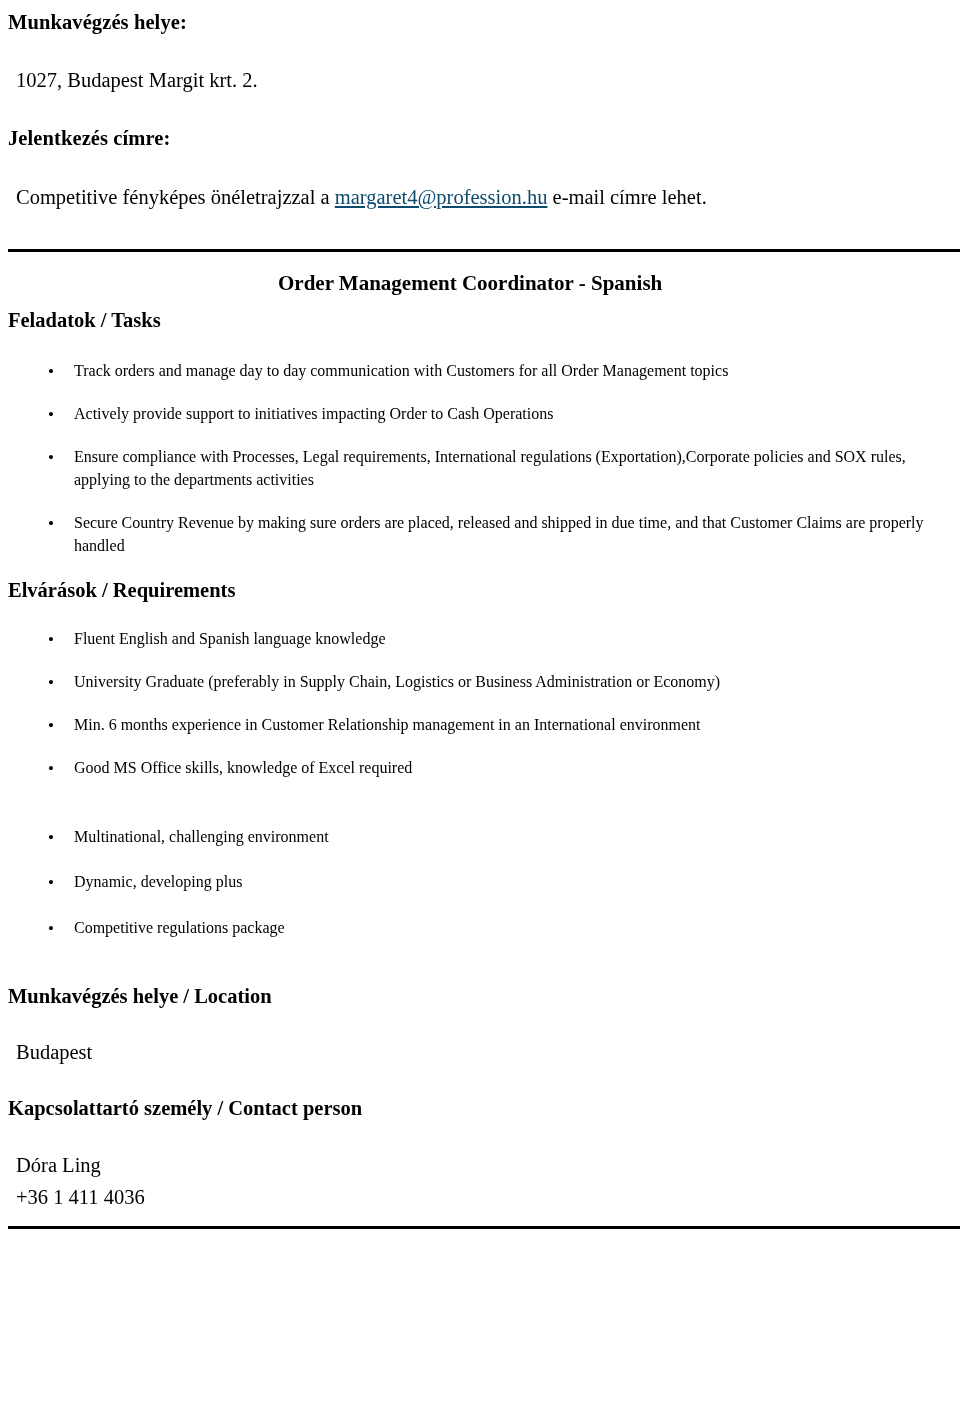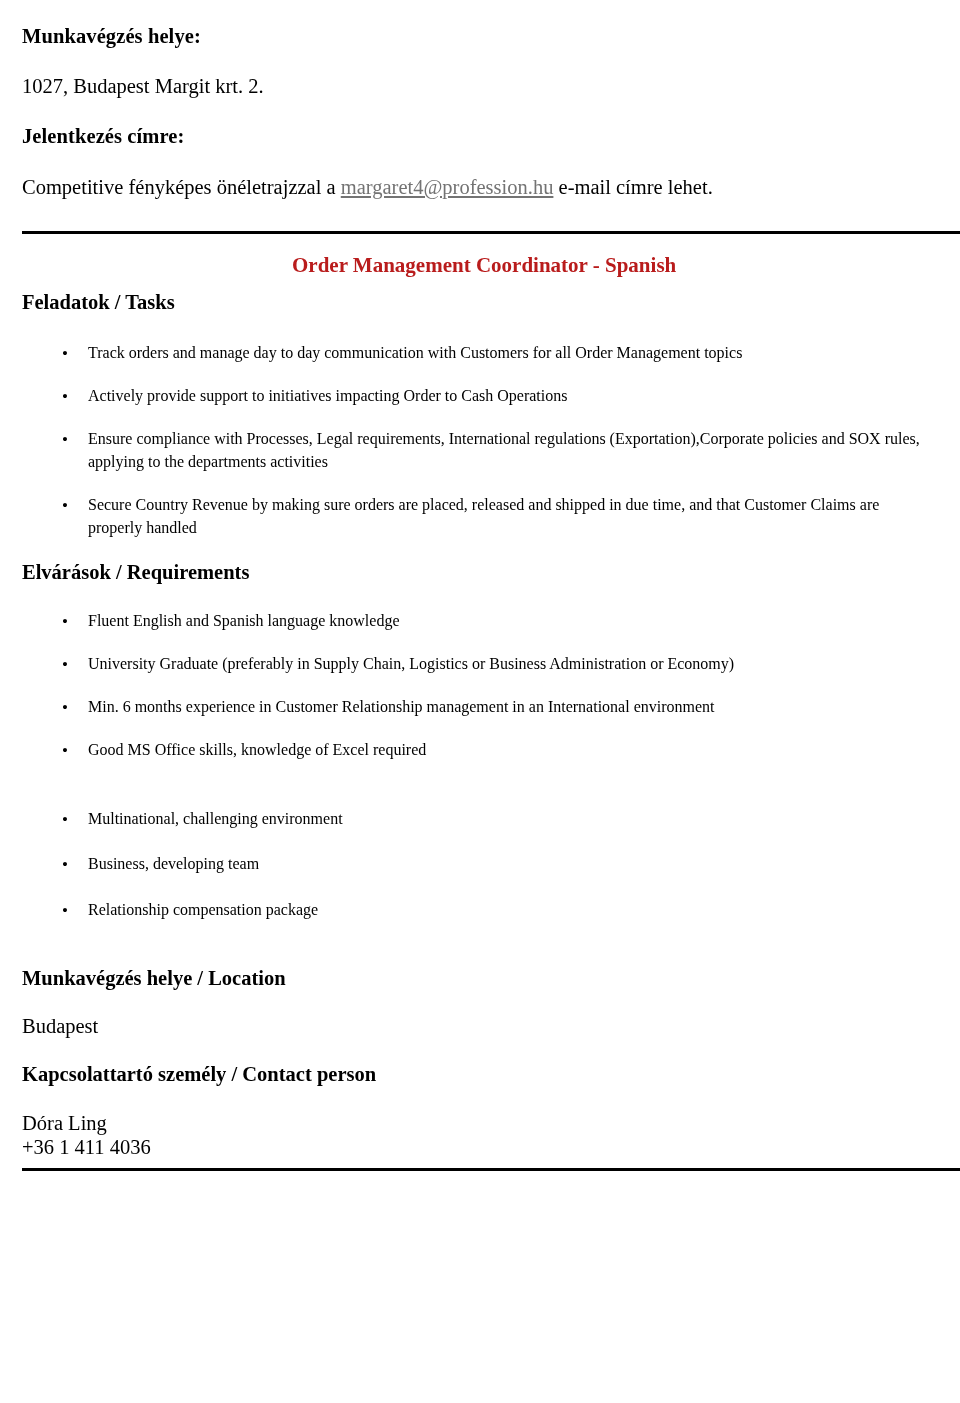--- a/index.html
+++ b/index.html
@@ -11,60 +11,60 @@
     width: 960px;
     height: 1403px;
     font-family: "Liberation Serif", "DejaVu Serif", serif;
     color: #000000;
     overflow: hidden;
   }
   .page {
     position: relative;
     width: 960px;
     height: 1403px;
-    padding: 18px;
+    padding: 4px;
     box-sizing: border-box;
   }
   .inner {
     padding: 6px 8px 0 4px;
   }
 
   
   .h-bold {
     font-weight: bold;
     font-size: 20.5px;
     line-height: 1.18;
     margin: 0;
     letter-spacing: 0.1px;
   }
   .p-plain {
     font-weight: normal;
     font-size: 20.5px;
     line-height: 1.18;
-    margin: 0;
+    margin: 8px;
   }
   .spacer-lg { height: 26px; }
 
   .email-link {
-    color: #737373;
+    color: #0c4a6e;
     text-decoration: underline;
   }
 
   
   .rule {
     border: 0;
     border-top: 3px solid #000000;
     margin: 0;
     width: 956px;
     height: 0;
   }
 
   
   .job-title {
-    color: #b91c1c;
+    color: #000000;
     font-weight: bold;
     font-size: 21px;
     margin: 0;
     padding-left: 270px;
     line-height: 1.2;
   }
 
   
   ul.bullets {
     list-style: none;
@@ -141,22 +141,22 @@
       <li>University Graduate (preferably in Supply Chain, Logistics or Business Administration or Economy)</li>
       <li>Min. 6 months experience in Customer Relationship management in an International environment</li>
       <li>Good MS Office skills, knowledge of Excel required</li>
     </ul>
 
     <div style="height:21px"></div>
 
     <div style="height:25px"></div>
     <ul class="bullets tight">
       <li>Multinational, challenging environment</li>
-      <li>Business, developing team</li>
-      <li>Relationship compensation package</li>
+      <li>Dynamic, developing plus</li>
+      <li>Competitive regulations package</li>
     </ul>
 
     <div style="height:23px"></div>
 
     <p class="section-head">Munkavégzés helye / Location</p>
     <div style="height:24px"></div>
     <p class="p-plain">Budapest</p>
 
     <div style="height:24px"></div>
 

